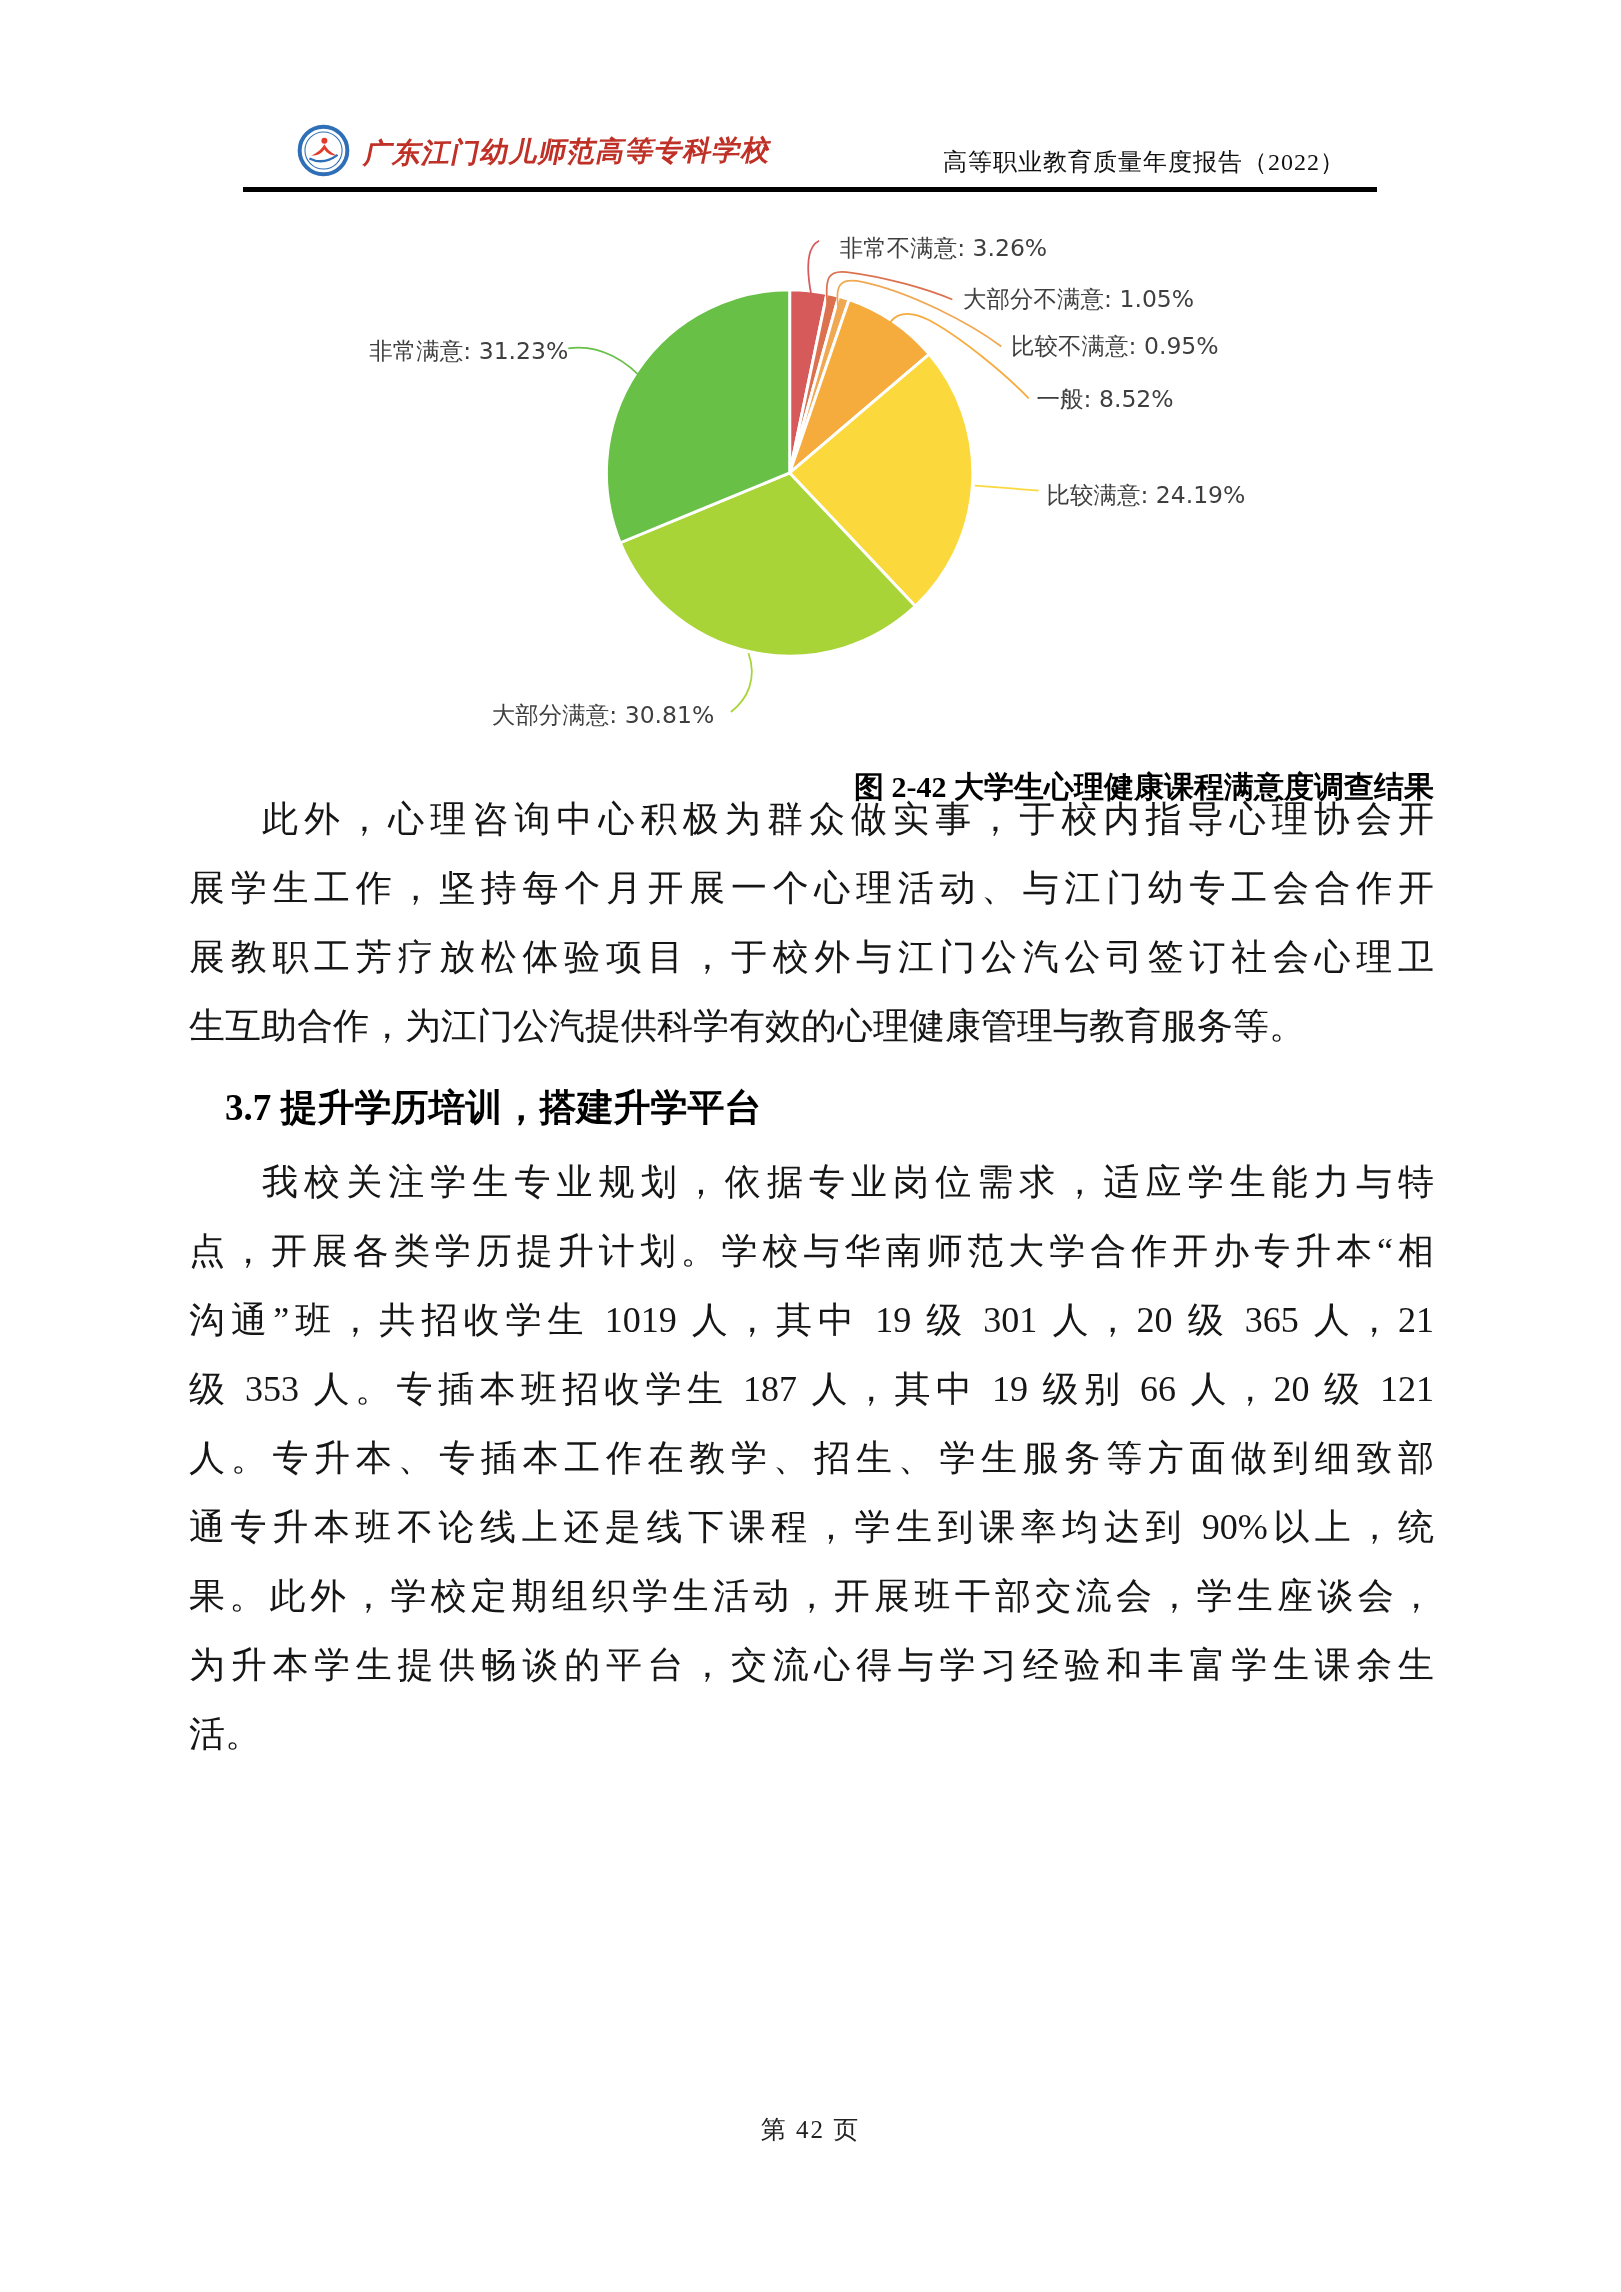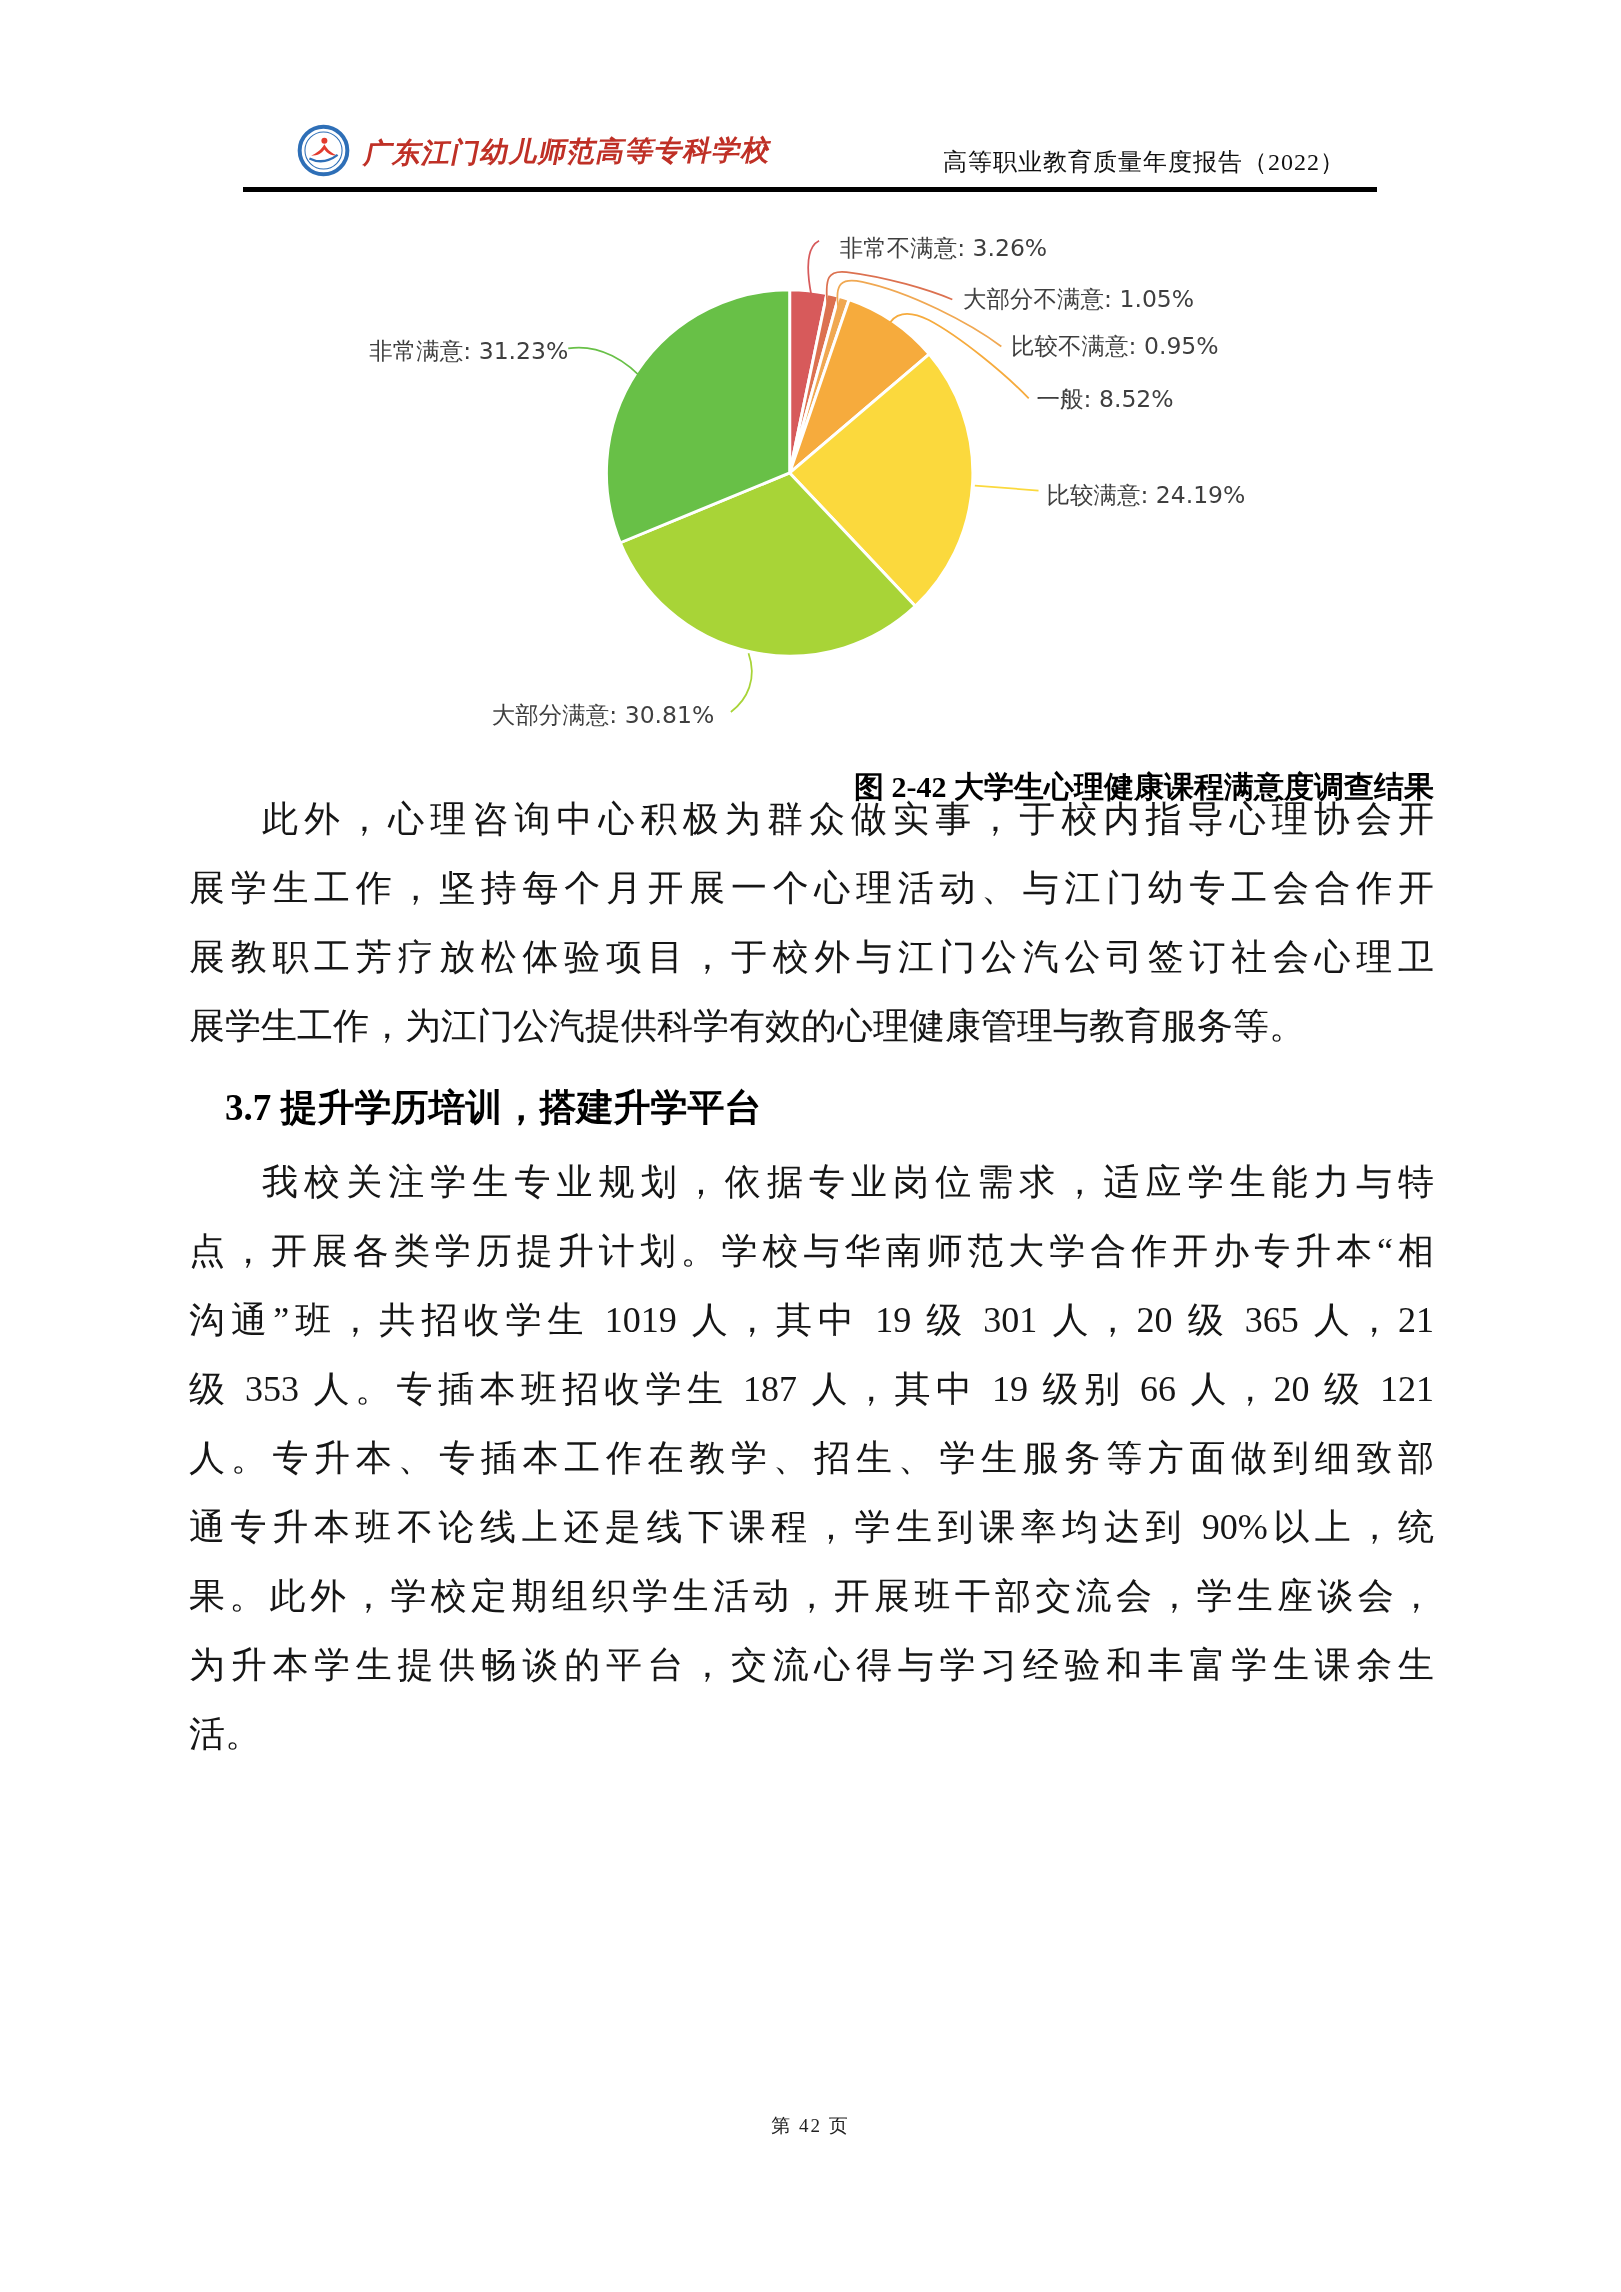--- a/index.html
+++ b/index.html
@@ -31,21 +31,21 @@
   .line { height:69px; line-height:69px; font-size:36px; text-align:justify; text-align-last:justify; }
   .line.first { text-indent:73px; }
   .line.last { text-align-last:left; }
   .heading {
     margin:9.8px 0 3.9px 0; height:73px; line-height:73px; font-size:37px; font-weight:bold;
     text-indent:36px; color:#000;
   }
   
   .footer {
     position:absolute; left:0; top:2113px; width:100%; text-align:center;
-    font-size:19px; color:#222; letter-spacing:2px;
+    font-size:25px; color:#222; letter-spacing:2px;
   }
 </style>
 </head>
 <body>
 
 <div class="page">
 
   <svg class="logo" width="53" height="53" viewBox="0 0 60 60">
     <circle cx="30" cy="30" r="27" fill="#ffffff" stroke="#2e6fb7" stroke-width="4.5"></circle>
     <circle cx="30" cy="30" r="21" fill="none" stroke="#2e6fb7" stroke-width="1.2"></circle>
@@ -86,21 +86,21 @@
         <text x="377" y="367">非常满意: 31.23%</text>
       </g>
   </svg>
   <div class="caption">图 2-42 大学生心理健康课程满意度调查结果</div>
 
   <div class="body-text">
     <div id="para1">
         <div class="line first">此外，心理咨询中心积极为群众做实事，于校内指导心理协会开</div>
         <div class="line">展学生工作，坚持每个月开展一个心理活动、与江门幼专工会合作开</div>
         <div class="line">展教职工芳疗放松体验项目，于校外与江门公汽公司签订社会心理卫</div>
-        <div class="line last">展学生工作，为江门公汽提供科学有效的心理健康管理与教育服务等。</div>
+        <div class="line last">生互助合作，为江门公汽提供科学有效的心理健康管理与教育服务等。</div>
       </div>
     <h2 class="heading">3.7 提升学历培训，搭建升学平台</h2>
     <div id="para2">
         <div class="line first">我校关注学生专业规划，依据专业岗位需求，适应学生能力与特</div>
         <div class="line">点，开展各类学历提升计划。学校与华南师范大学合作开办专升本“相</div>
         <div class="line">沟通”班，共招收学生 1019 人，其中 19 级 301 人，20 级 365 人，21</div>
         <div class="line">级 353 人。专插本班招收学生 187 人，其中 19 级别 66 人，20 级 121</div>
         <div class="line">人。专升本、专插本工作在教学、招生、学生服务等方面做到细致部</div>
         <div class="line">通专升本班不论线上还是线下课程，学生到课率均达到 90%以上，统</div>
         <div class="line">果。此外，学校定期组织学生活动，开展班干部交流会，学生座谈会，</div>

